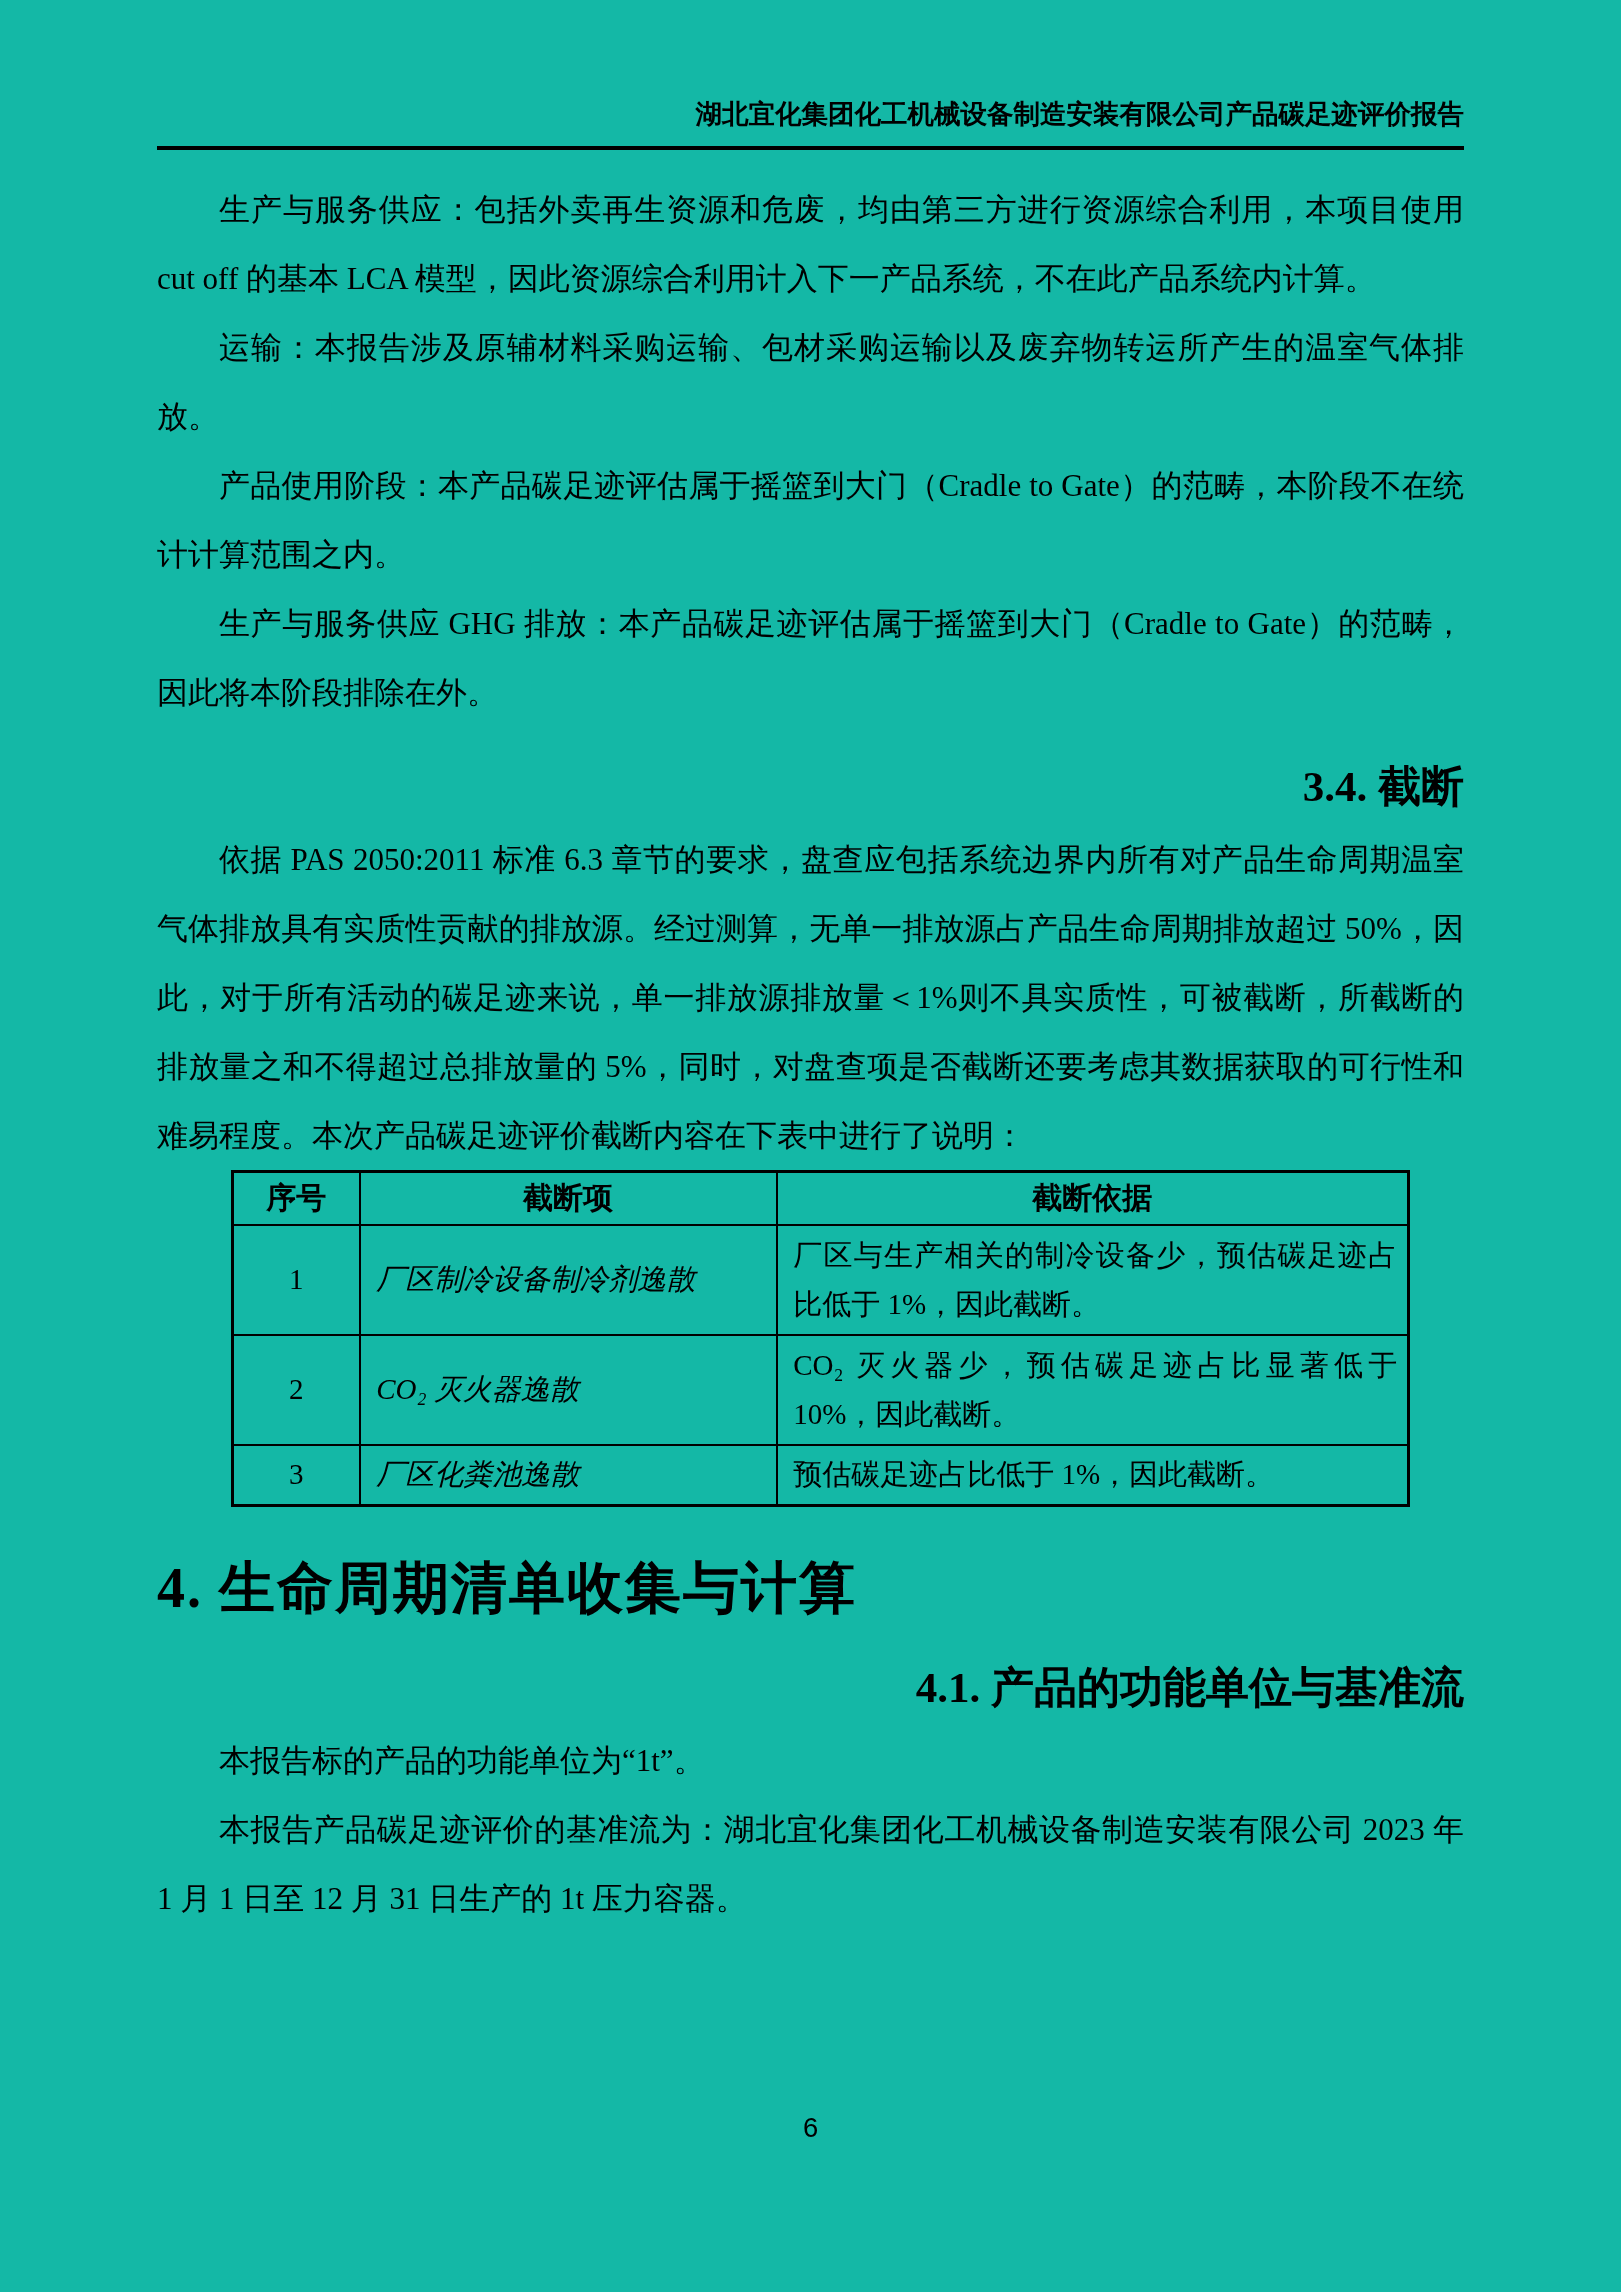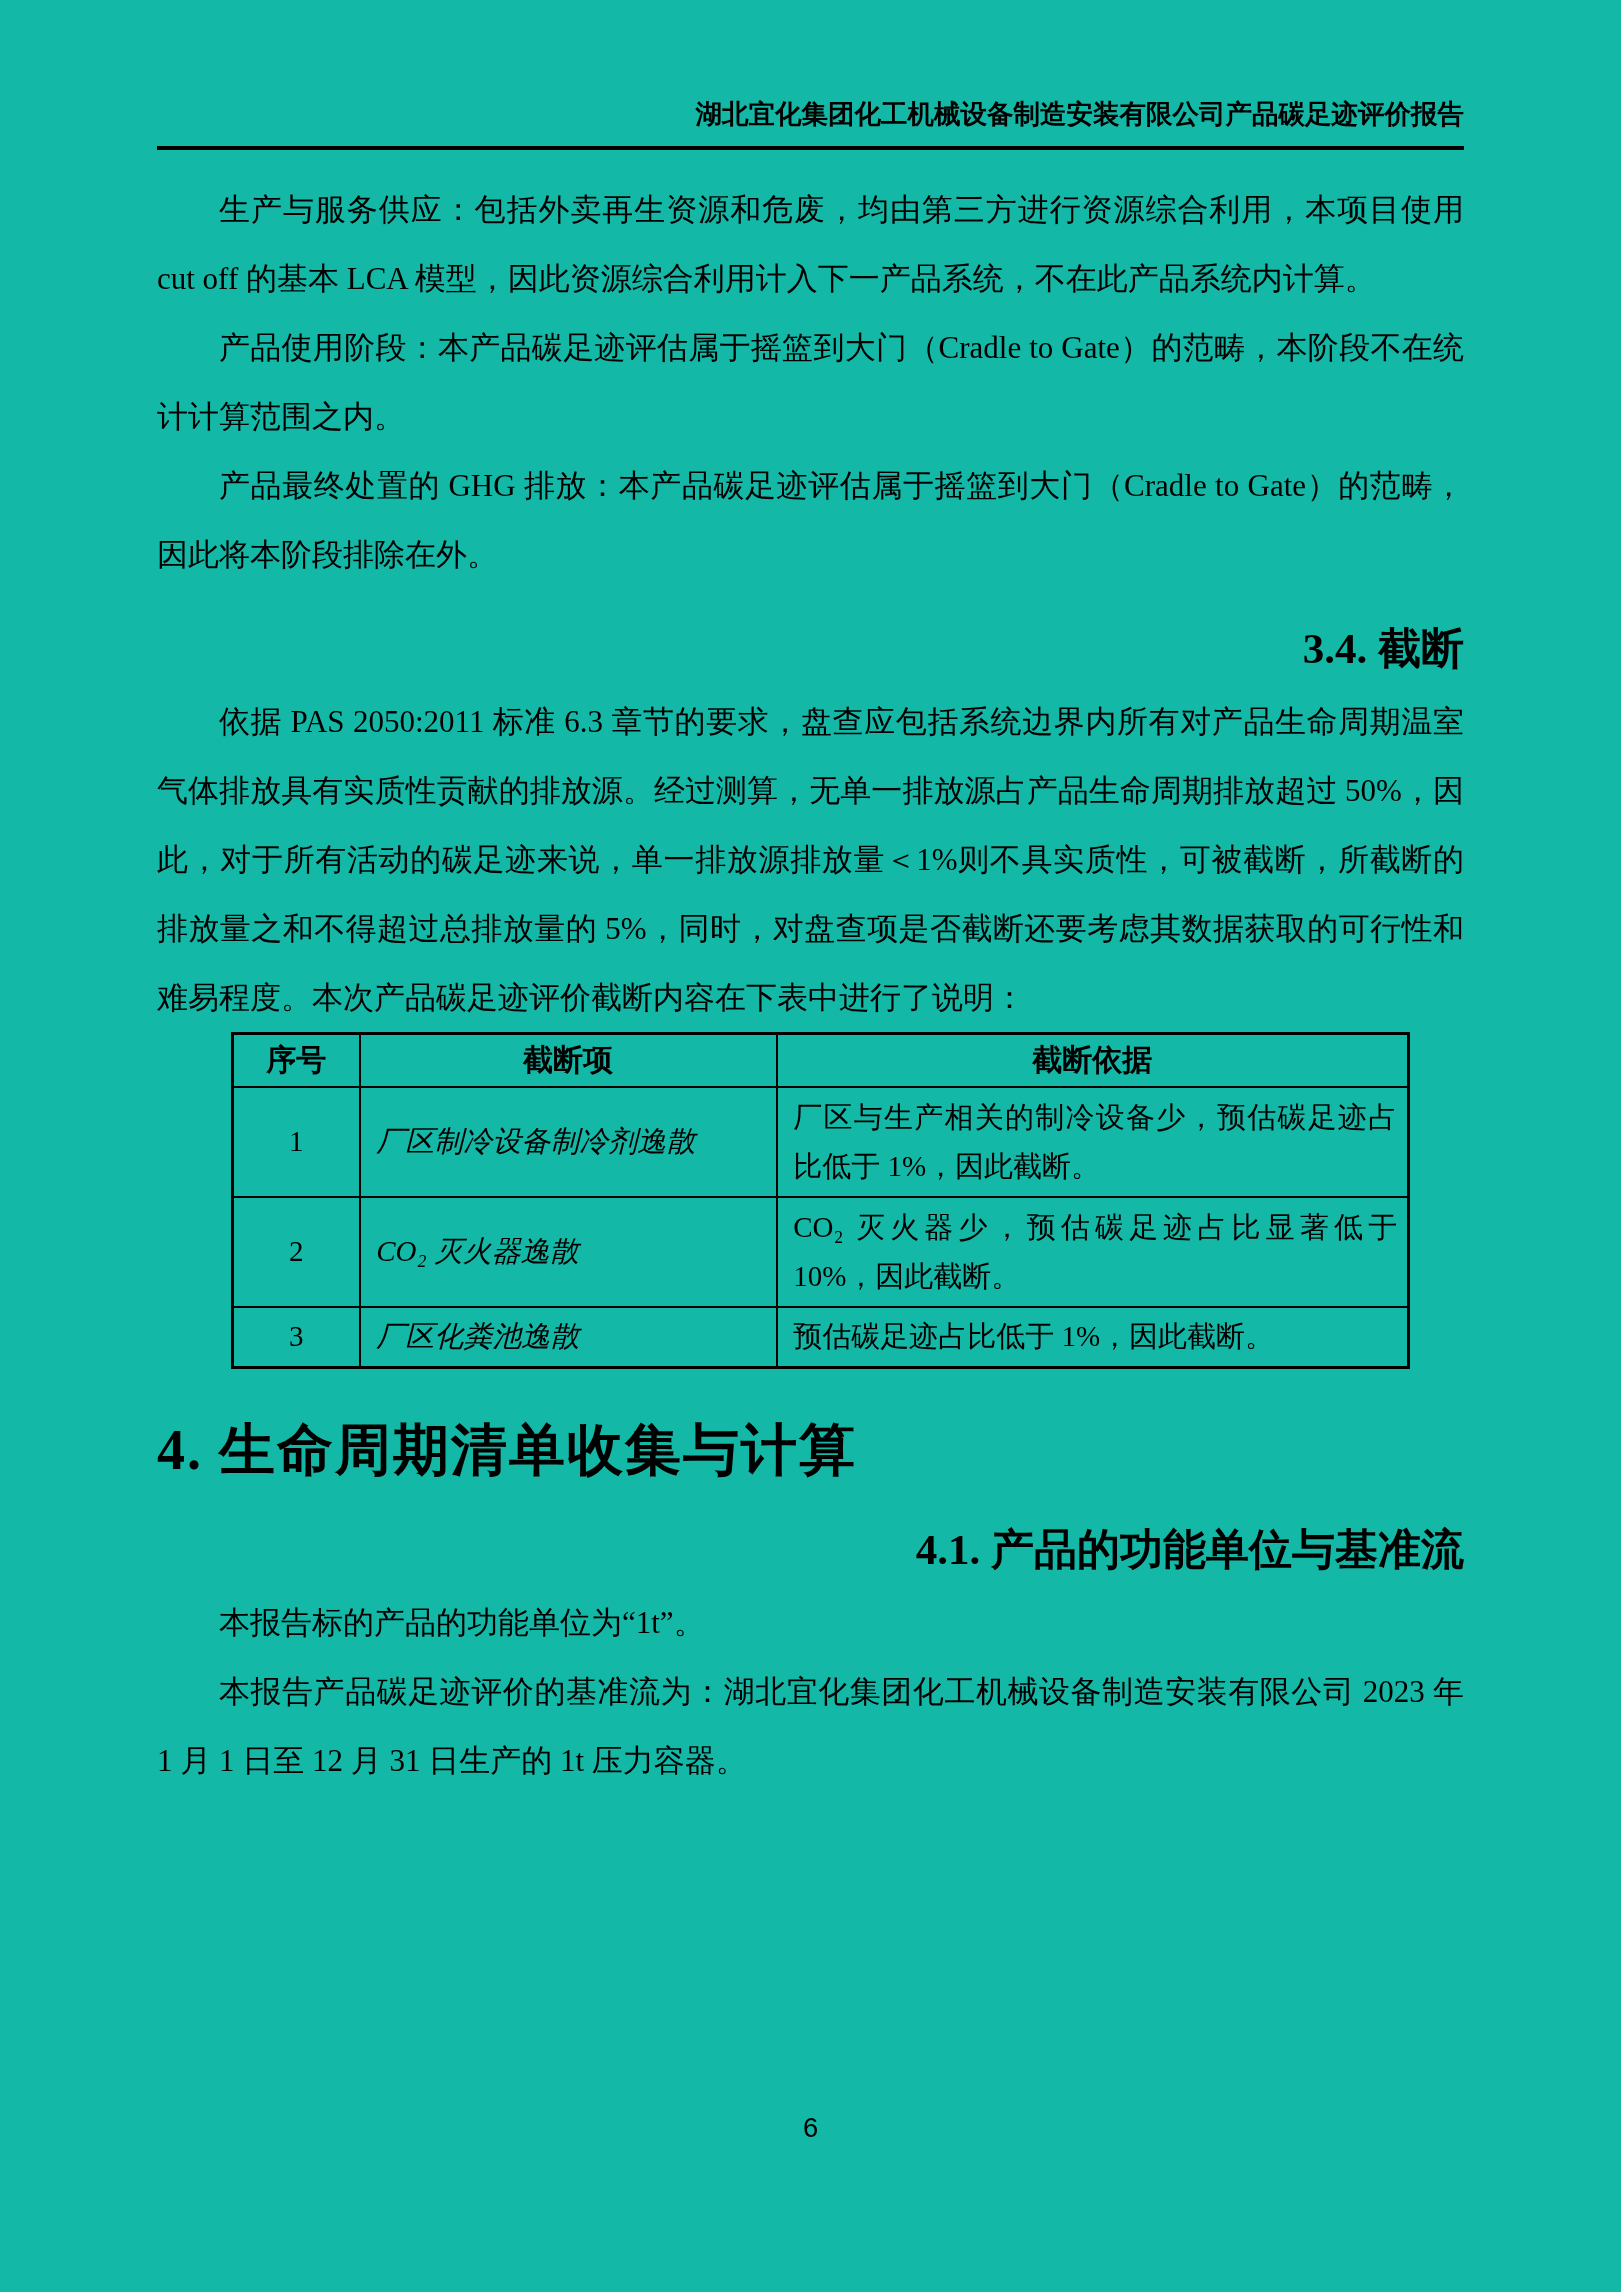--- a/index.html
+++ b/index.html
@@ -95,22 +95,23 @@
 <div class="page">
 
   <header>
     <div class="header-text">湖北宜化集团化工机械设备制造安装有限公司产品碳足迹评价报告</div>
     <div class="header-rule"></div>
   </header>
 
   <main class="content">
 
     <p class="body-para">生产与服务供应：包括外卖再生资源和危废，均由第三方进行资源综合利用，本项目使用 cut off 的基本 LCA 模型，因此资源综合利用计入下一产品系统，不在此产品系统内计算。</p>
+    <p class="body-para">运输：本报告涉及原辅材料采购运输、包材采购运输以及废弃物转运所产生的温室气体排放。</p>
     <p class="body-para">产品使用阶段：本产品碳足迹评估属于摇篮到大门（Cradle to Gate）的范畴，本阶段不在统计计算范围之内。</p>
-    <p class="body-para">产品最终处置的 GHG 排放：本产品碳足迹评估属于摇篮到大门（Cradle to Gate）的范畴，因此将本阶段排除在外。</p>
+    <p class="body-para">生产与服务供应 GHG 排放：本产品碳足迹评估属于摇篮到大门（Cradle to Gate）的范畴，因此将本阶段排除在外。</p>
 
     <h2 class="sec">3.4. 截断</h2>
 
     <p class="body-para">依据 PAS 2050:2011 标准 6.3 章节的要求，盘查应包括系统边界内所有对产品生命周期温室气体排放具有实质性贡献的排放源。经过测算，无单一排放源占产品生命周期排放超过 50%，因此，对于所有活动的碳足迹来说，单一排放源排放量＜1%则不具实质性，可被截断，所截断的排放量之和不得超过总排放量的 5%，同时，对盘查项是否截断还要考虑其数据获取的可行性和难易程度。本次产品碳足迹评价截断内容在下表中进行了说明：</p>
 
 
     <table class="cutoff">
       <colgroup>
           <col class="c1">
           <col class="c2">

